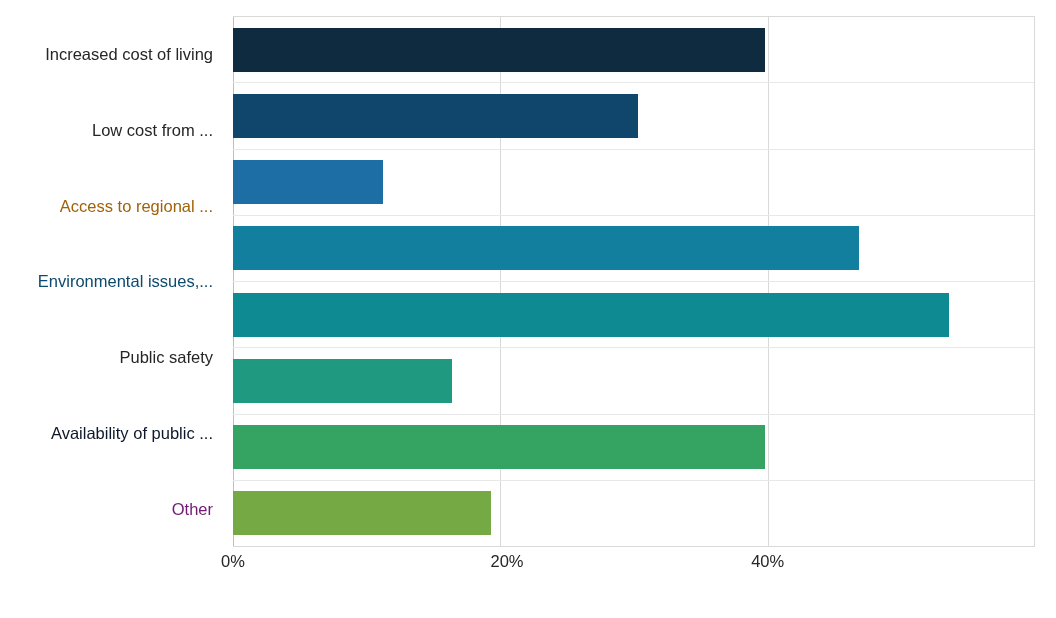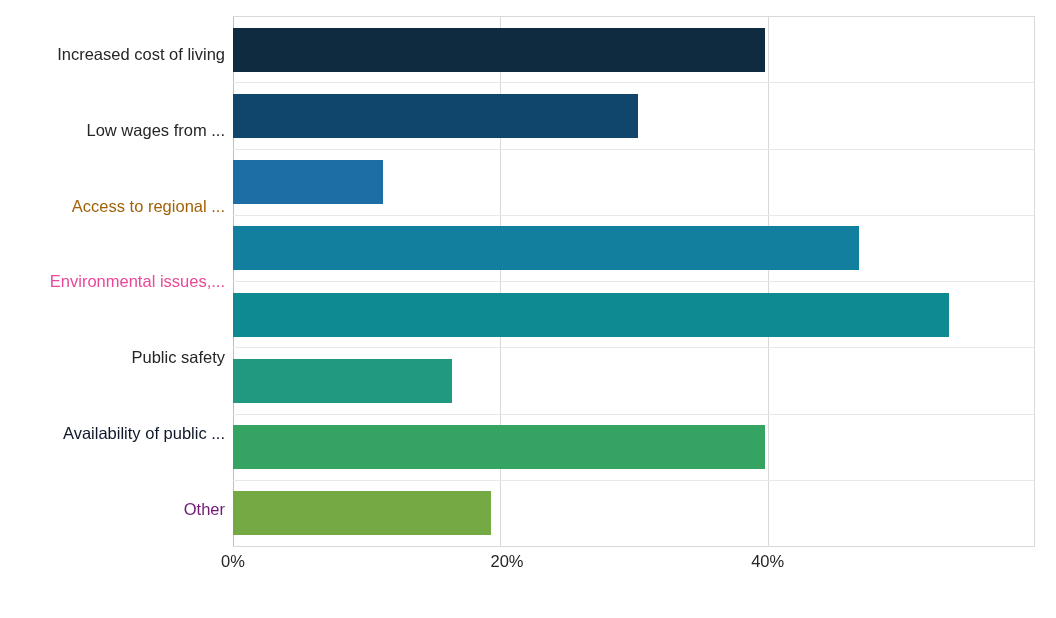--- a/index.html
+++ b/index.html
@@ -17,21 +17,21 @@
   #chart-root {
     position: relative;
     width: 1056px;
     height: 618px;
     background: #ffffff;
   }
 
   
   .ylabels {
     position: absolute;
-    left: 16px;
+    left: 4px;
     top: 16px;
     width: 221px;
     height: 531px;
     display: flex;
     flex-direction: column;
   }
   .ylabel-cell {
     flex: 1 1 0;
     display: flex;
     align-items: center;
@@ -114,27 +114,27 @@
 </head>
 <body style="background: rgb(255, 255, 255);">
 
 <div id="chart-root">
 
   <div class="ylabels">
       <div class="ylabel-cell">
         <span class="ylabel-text" style="color: rgb(38, 38, 38);">Increased cost of living</span>
       </div>
       <div class="ylabel-cell">
-        <span class="ylabel-text" style="color: rgb(38, 38, 38);">Low wages from ...</span>
+        <span class="ylabel-text" style="color: rgb(38, 38, 38);">Low cost from ...</span>
       </div>
       <div class="ylabel-cell">
         <span class="ylabel-text" style="color: #a16207;">Access to regional ...</span>
       </div>
       <div class="ylabel-cell">
-        <span class="ylabel-text" style="color: #ec4899;">Environmental issues,...</span>
+        <span class="ylabel-text" style="color: #0c4a6e;">Environmental issues,...</span>
       </div>
       <div class="ylabel-cell">
         <span class="ylabel-text" style="color: rgb(38, 38, 38);">Public safety</span>
       </div>
       <div class="ylabel-cell">
         <span class="ylabel-text" style="color: #0f172a;">Availability of public ...</span>
       </div>
       <div class="ylabel-cell">
         <span class="ylabel-text" style="color: #701a75;">Other</span>
       </div>

